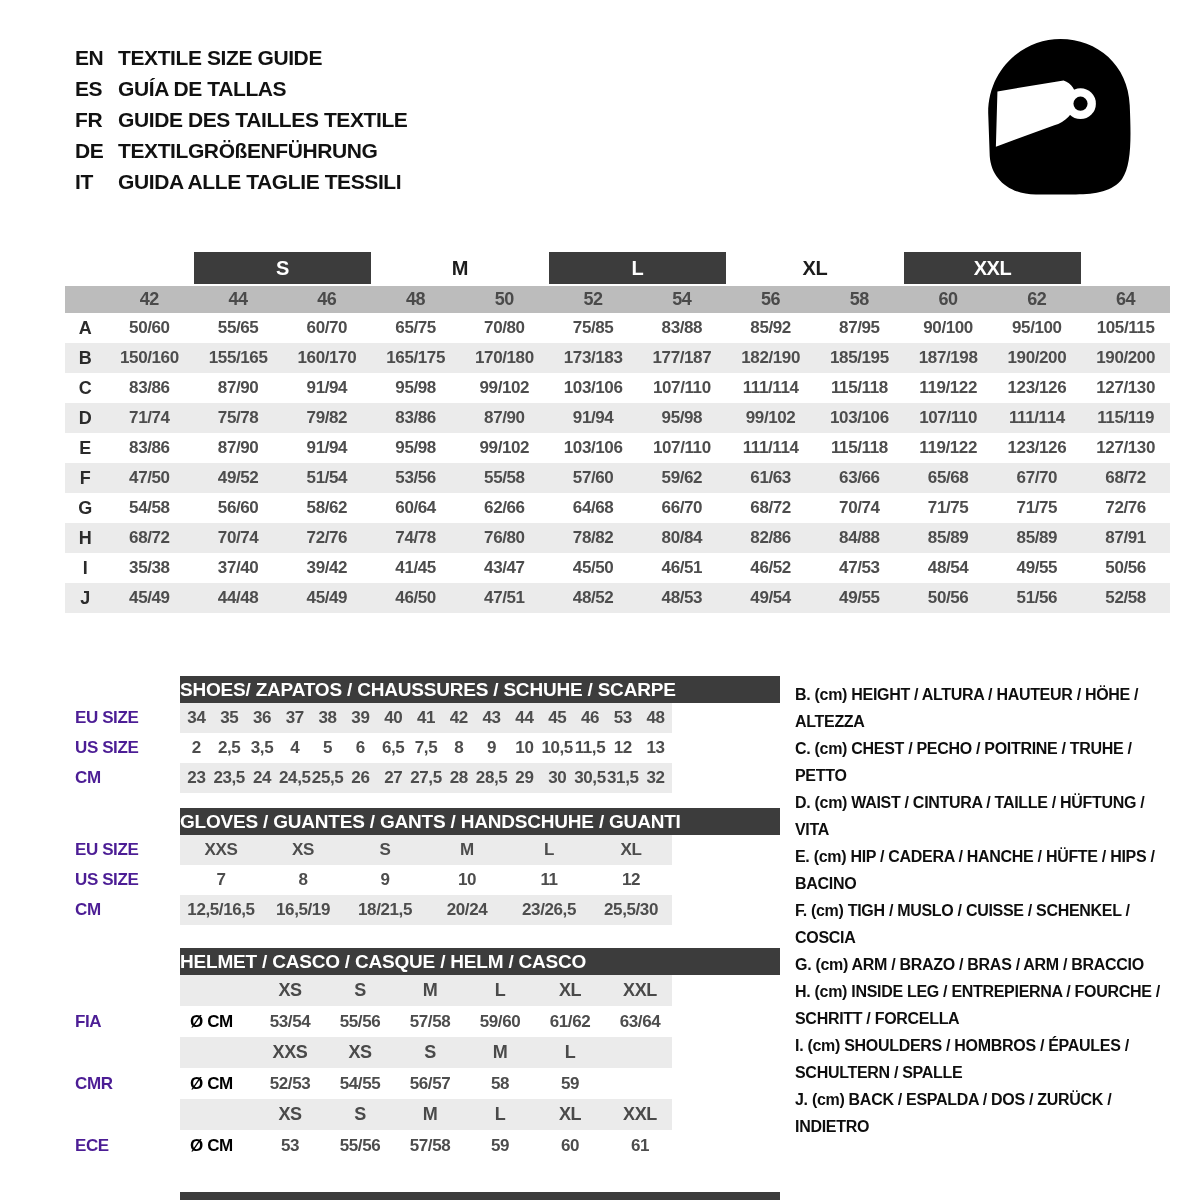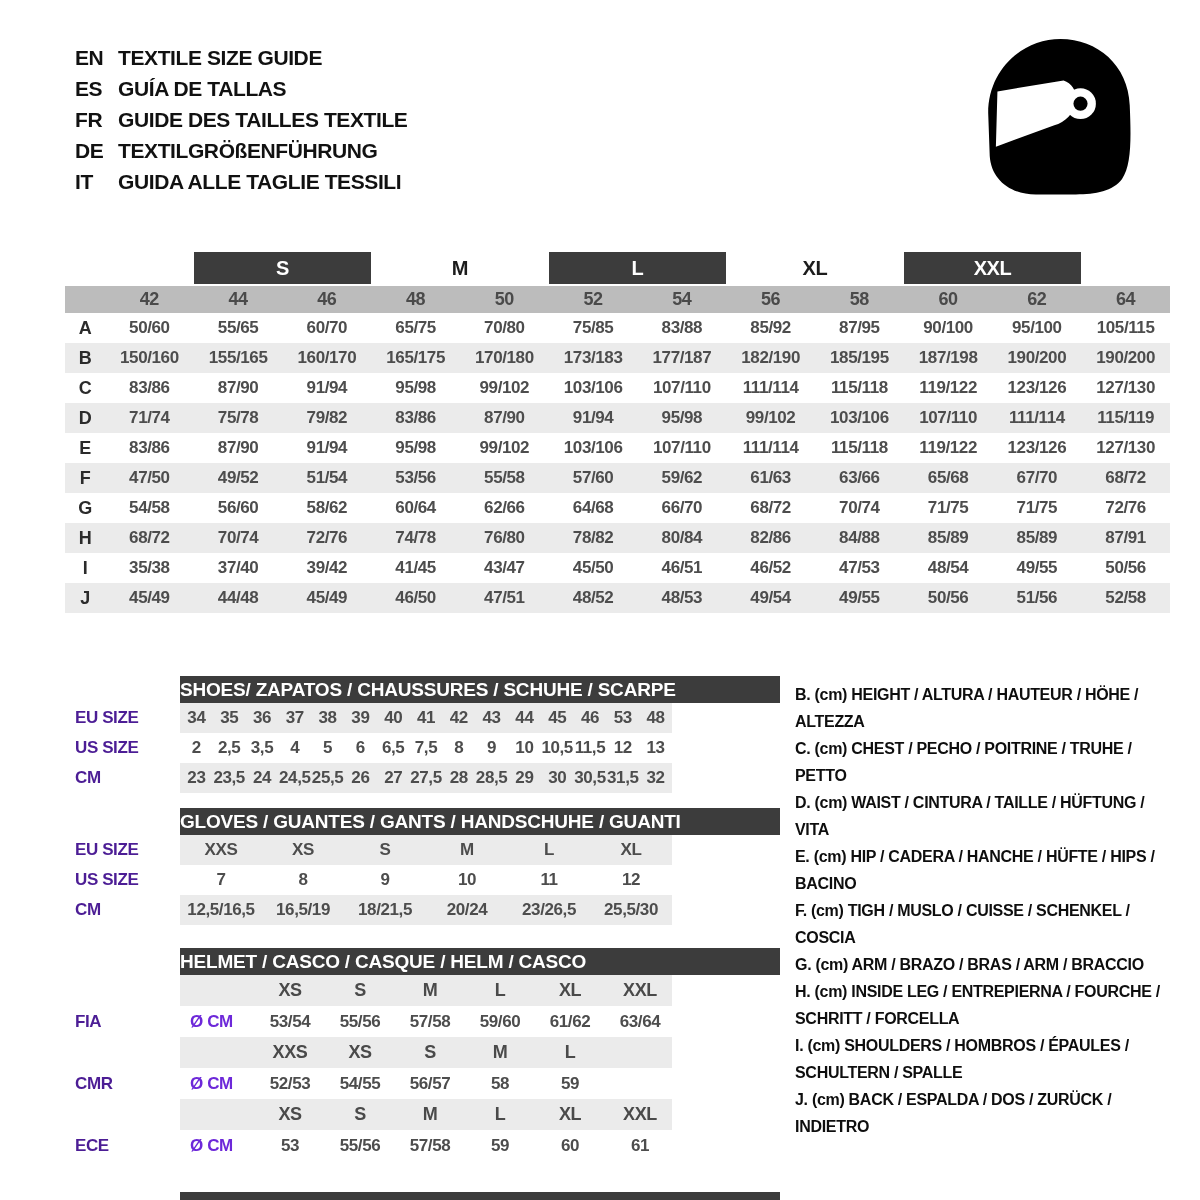--- a/index.html
+++ b/index.html
@@ -40,21 +40,21 @@
         font-size:19px;letter-spacing:-0.2px}
   .srow{display:flex;align-items:center;height:30px}
   .hrow{display:flex;align-items:center;height:31px}
   .srow .lbl,.hrow .lbl{width:115px;padding-left:10px;box-sizing:border-box;font-size:17px;color:#4c1d95}
   .cells{width:492px;height:100%;display:grid;align-items:center;text-align:center;
          font-size:17px;color:#4d4d4d}
   .cells.stripe{background:#ebebeb}
   .cells15{grid-template-columns:repeat(15,1fr)}
   .cells6{grid-template-columns:repeat(6,1fr)}
   .cellsH{grid-template-columns:75px repeat(6,70px) 1fr}
-  .cellsH .unit{text-align:left;padding-left:10px;color:#6d28d9}
+  .cellsH .unit{text-align:left;padding-left:10px;color:#000000}
   .hsize{color:#4a4a4a;font-size:18px}
 
   
   #legend{left:795px;top:681px;width:372px;font-size:16px;line-height:27px;
           color:#0e0e0e;letter-spacing:-0.3px}
 
   
   #bottom-bar{left:180px;top:1192px;width:600px;height:8px;background:#3c3c3c}
 </style>
 </head>

